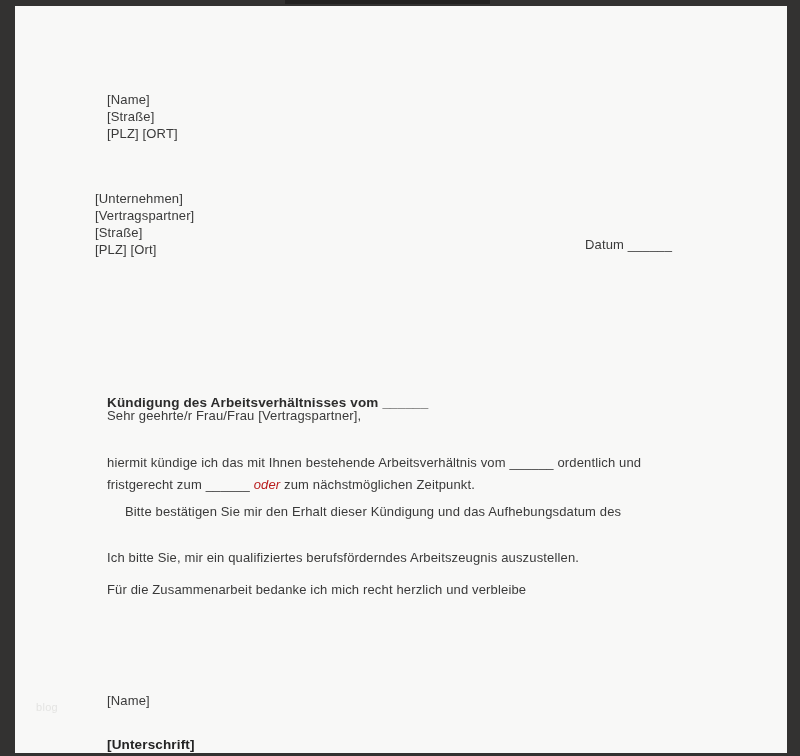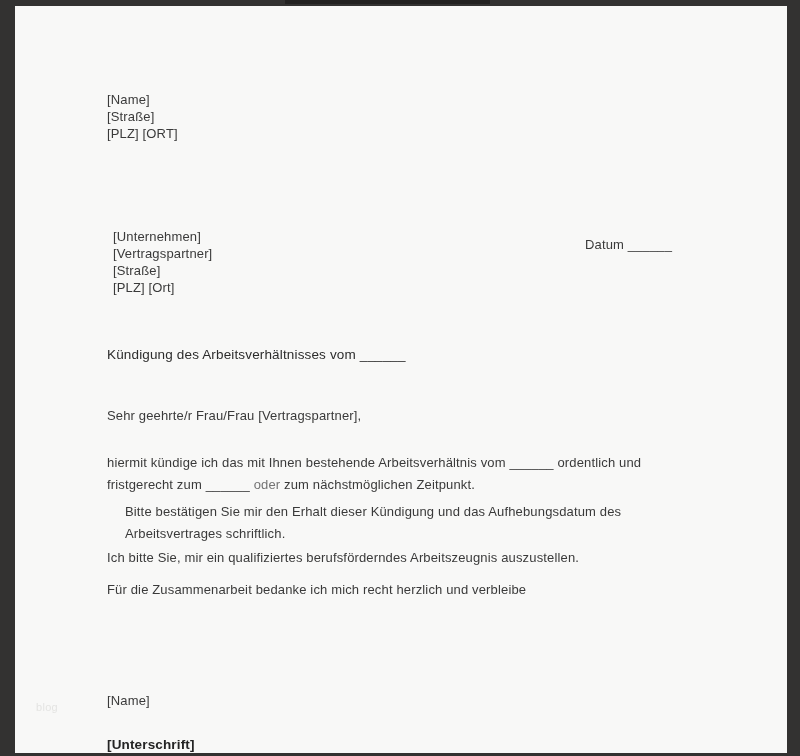--- a/index.html
+++ b/index.html
@@ -41,31 +41,33 @@
     color: #3a3a3a;
     font-size: 13px;
     letter-spacing: 0.15px;
     white-space: nowrap;
   }
   .addr-block { line-height: 17px; }
   .addr-line { display: block; }
   .body-par { line-height: 22px; }
   .par-line { display: block; }
   .subject {
-    font-weight: normal;
+    font-weight: bold;
     color: #2c2c2c;
     font-size: 13.5px;
+    margin-top: 48px;
   }
   .signature-label {
     font-weight: bold;
     color: #242424;
     font-size: 13.5px;
   }
   .italic-muted {
-    color: #737373;
+    font-style: italic;
+    color: #b91c1c;
   }
   .watermark {
     position: absolute;
     left: 21px;
     top: 695px;
     font-size: 11px;
     color: #e4e4e2;
     letter-spacing: 0.3px;
   }
 </style>
@@ -77,41 +79,40 @@
 </div>
 
 <div class="paper">
 
   <div class="block addr-block" style="left:92px; top:85px;">
     <span class="addr-line">[Name]</span>
     <span class="addr-line">[Straße]</span>
     <span class="addr-line">[PLZ] [ORT]</span>
   </div>
 
-  <div class="block addr-block" style="left:98px; top:184px;margin-top:38px;">
+  <div class="block addr-block" style="left:80px; top:184px;">
     <span class="addr-line">[Unternehmen]</span>
     <span class="addr-line">[Vertragspartner]</span>
     <span class="addr-line">[Straße]</span>
     <span class="addr-line">[PLZ] [Ort]</span>
   </div>
 
   <div class="block addr-block" style="left:570px; top:230px;">Datum ______</div>
 
   <div class="block subject" style="left:92px; top:341px;">Kündigung des Arbeitsverhältnisses vom ______</div>
 
   <div class="block body-par" style="left:92px; top:399px;">Sehr geehrte/r Frau/Frau [Vertragspartner],</div>
 
   <div class="block body-par" style="left:92px; top:446px;">
     <span class="par-line">hiermit kündige ich das mit Ihnen bestehende Arbeitsverhältnis vom ______ ordentlich und</span>
     <span class="par-line"><span>fristgerecht zum ______ </span><span class="italic-muted">oder</span><span> zum nächstmöglichen Zeitpunkt.</span></span>
   </div>
 
   <div class="block body-par" style="left:92px; top:495px;margin-left:18px;">
     <span class="par-line">Bitte bestätigen Sie mir den Erhalt dieser Kündigung und das Aufhebungsdatum des</span>
-    <span class="par-line">Arbeitsvertrages schriftlich.</span>
   </div>
 
   <div class="block body-par" style="left:92px; top:541px;">Ich bitte Sie, mir ein qualifiziertes berufsförderndes Arbeitszeugnis auszustellen.</div>
 
   <div class="block body-par" style="left:92px; top:573px;">Für die Zusammenarbeit bedanke ich mich recht herzlich und verbleibe</div>
 
 
   <div class="block body-par" style="left:92px; top:684px;">[Name]</div>
 
   <div class="block signature-label" style="left:92px; top:731px;">[Unterschrift]</div>

